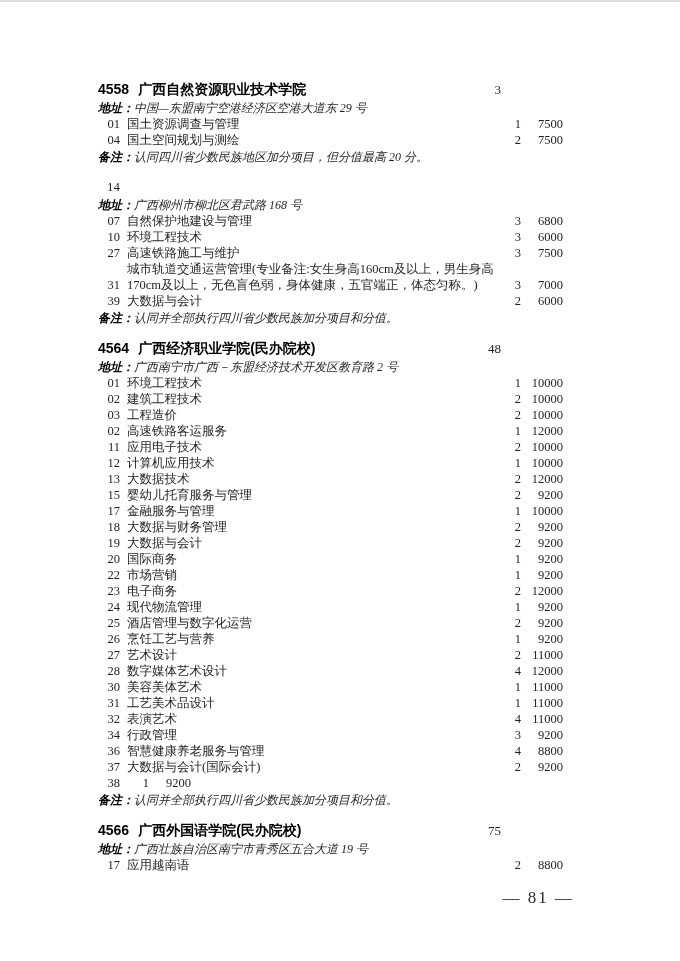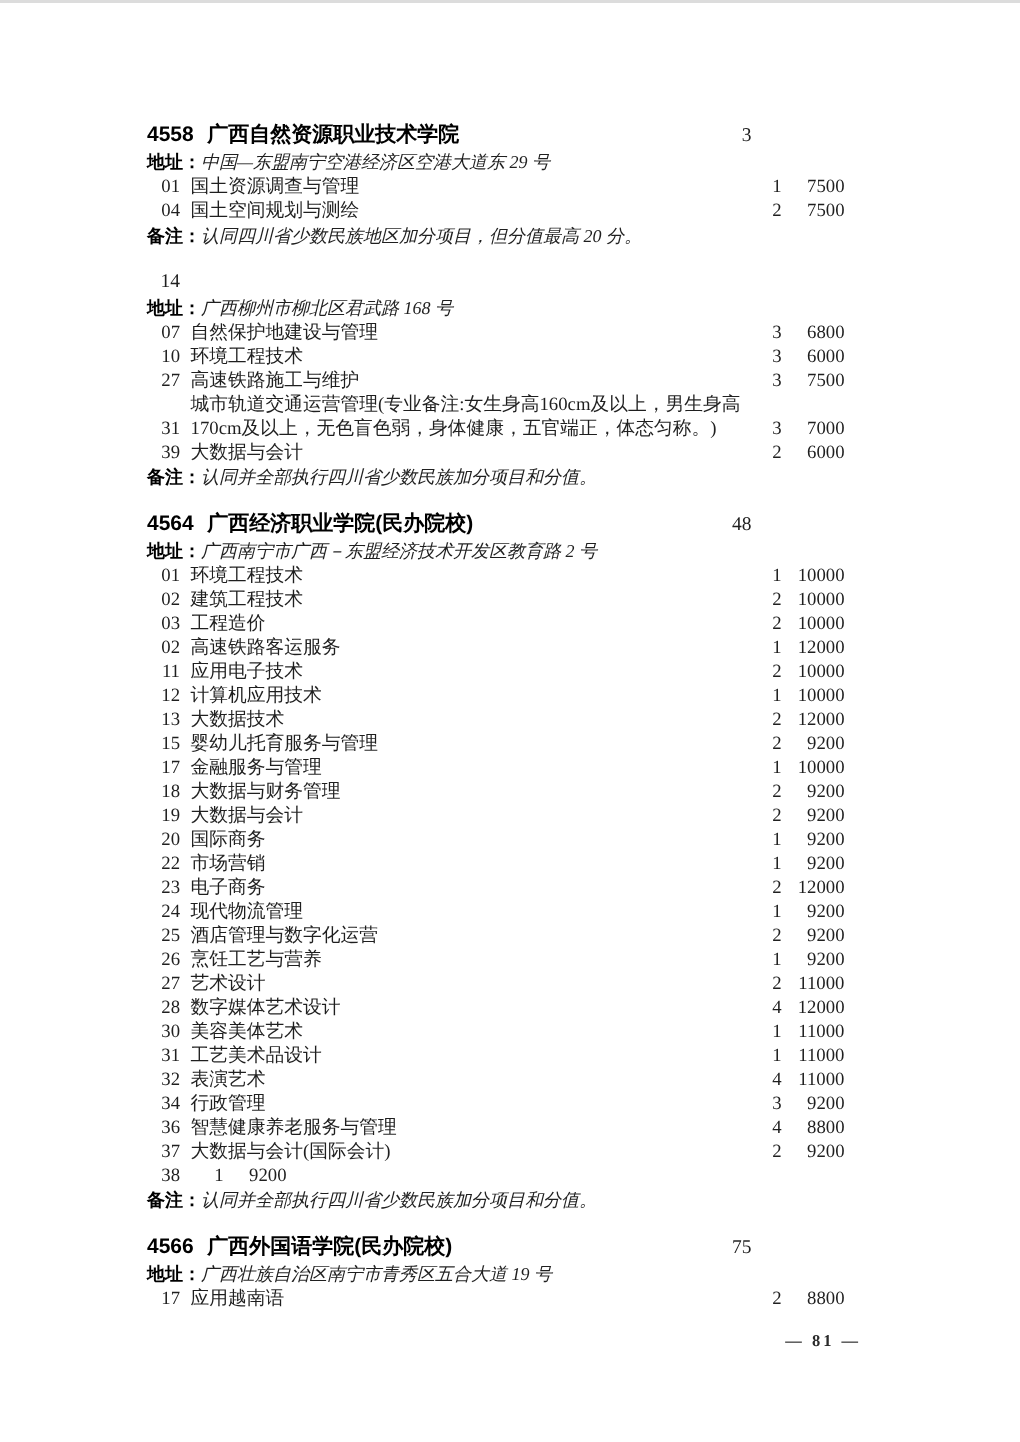--- a/index.html
+++ b/index.html
@@ -62,20 +62,21 @@
     color: #1f1f1f;
   }
   .address-line, .note-line {
     line-height: 16px;
     font-size: 12px;
   }
   .line-label {
     font-family: "Liberation Sans", sans-serif;
     font-weight: bold;
     color: #000000;
+    font-style: italic;
   }
   .address-text, .note-text {
     font-style: italic;
     font-family: "Liberation Serif", "DejaVu Serif", serif;
     margin-top: 16px;
   }
   .major-row {
     display: flex;
     align-items: flex-end;
     line-height: 16px;
@@ -87,25 +88,24 @@
     text-align: right;
     margin-right: 7px;
     flex-shrink: 0;
   }
   .major-name { flex: 1; }
   .note-line { margin-top: 1px; }
   .page-number {
     position: absolute;
     top: 888px;
     right: 106px;
-    font-size: 11px;
+    font-size: 17px;
     letter-spacing: 2px;
     color: #2a2a2a;
     white-space: nowrap;
-    font-weight: bold;
   }
 </style>
 </head>
 <body>
 
 <div class="top-edge"></div>
 
 <div class="content" id="sections">
   <section class="school">
     <div class="school-header">

